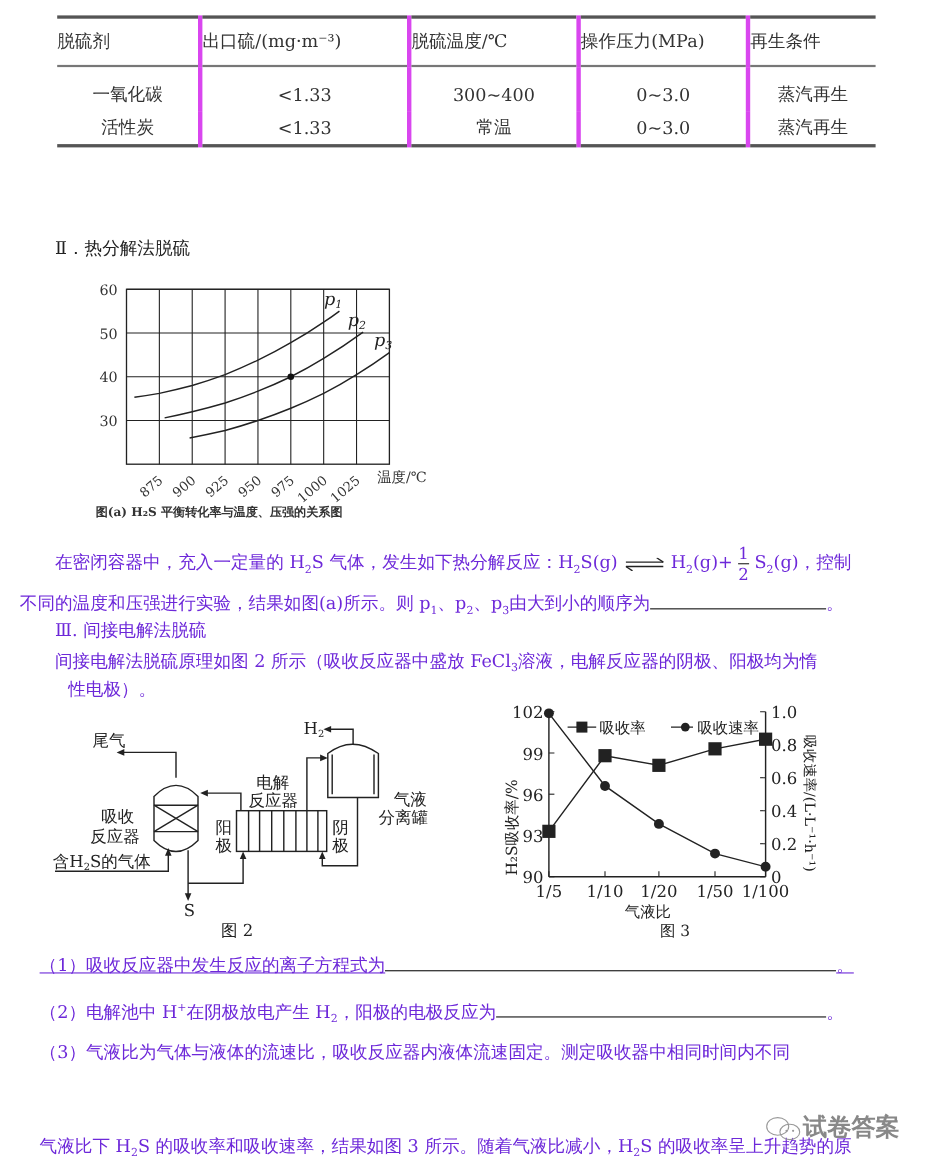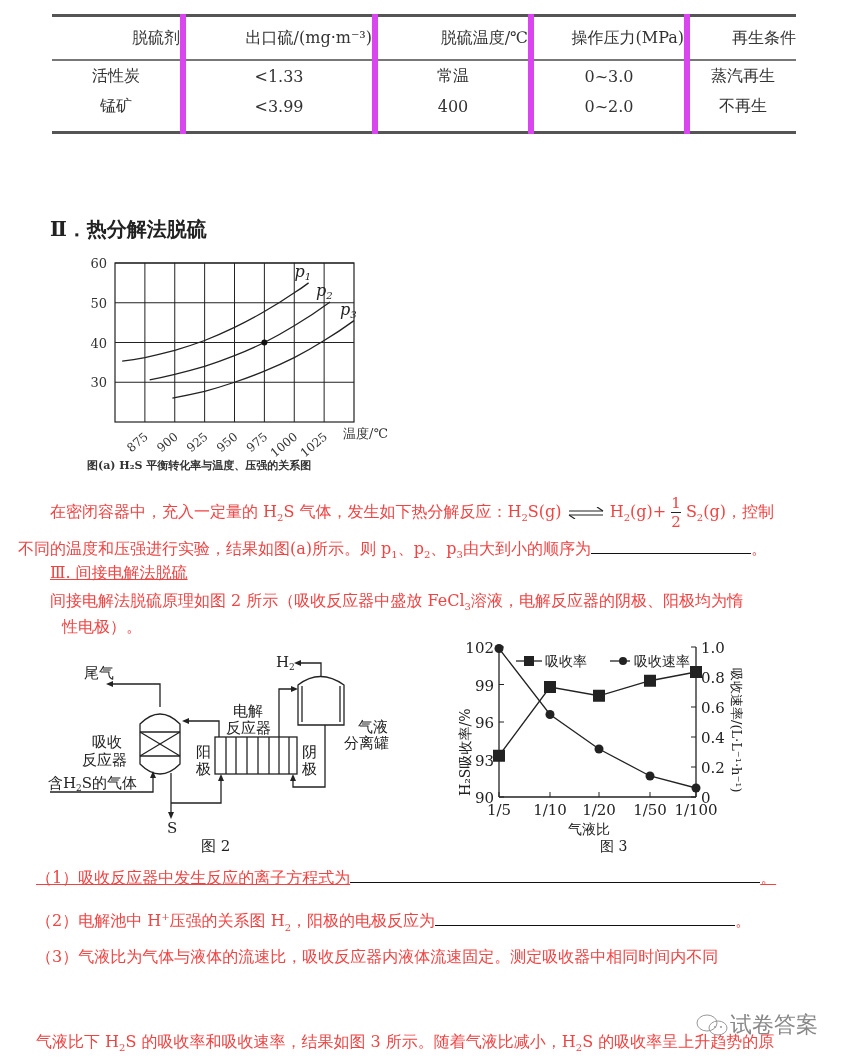--- a/index.html
+++ b/index.html
@@ -2,27 +2,27 @@
 <html><head>
 <meta charset="utf-8">
 <style>
   html, body { margin:0; padding:0; background:#ffffff; }
   body { width:846px; height:1063px; position:relative; overflow:hidden;
          font-family:"DejaVu Serif", "Liberation Serif", serif; color:#222; }
   .abs { position:absolute; }
   
   .tbl { position:absolute; left:52px; top:14px; width:744px; border-collapse:collapse;
          border-top:3px solid #555; border-bottom:3px solid #555; font-size:16px; color:#333; }
-  .tbl th { font-weight:normal; height:42px; border-bottom:2px solid #777; text-align:right; padding:0; }
+  .tbl th { font-weight:normal; height:42px; border-bottom:2px solid #777; text-align:left; padding:0; }
   .tbl td { text-align:center; height:30px; padding:0; }
   .tbl tr.first td { padding-top:10px; }
   .tbl tr.last td { padding-bottom:10px; }
-  .tbl th + th, .tbl td + td { border-left:6px solid #d946ef; }
-  .sec { font-size:20px; color:#222;font-weight:bold; }
-  .para { font-size:16px; line-height:20px; color:#ef4444; }
+  .tbl th + th, .tbl td + td { border-left:4px solid #d946ef; }
+  .sec { font-size:16px; color:#222; }
+  .para { font-size:16px; line-height:20px; color:#6d28d9; }
   .blank { display:inline-block; border-bottom:1px solid #111; height:16px; vertical-align:baseline; }
   svg text { font-family:"DejaVu Serif", "Liberation Serif", serif; }
   sub, sup { font-size:10px; }
   .frac { display:inline-block; vertical-align:middle; text-align:center; font-size:15px; line-height:18px; }
   .frac span { display:block; }
   .wm { color:#888; font-family:"DejaVu Sans", sans-serif; font-size:22px; }
 </style>
 </head>
 <body>
 
@@ -30,33 +30,33 @@
   <thead>
     <tr>
       <th style="width:128px">脱硫剂</th>
       <th style="width:186px">出口硫/(mg·m⁻³)</th>
       <th style="width:150px">脱硫温度/℃</th>
       <th style="width:150px">操作压力(MPa)</th>
       <th>再生条件</th>
     </tr>
   </thead>
   <tbody>
+    <tr class="first">
+      <td>一氧化碳</td>
+      <td>&lt;1.33</td>
+      <td>300~400</td>
+      <td>0~3.0</td>
+      <td>蒸汽再生</td>
+    </tr>
     <tr>
       <td>活性炭</td>
       <td>&lt;1.33</td>
       <td>常温</td>
       <td>0~3.0</td>
       <td>蒸汽再生</td>
-    </tr>
-    <tr class="last">
-      <td>锰矿</td>
-      <td>&lt;3.99</td>
-      <td>400</td>
-      <td>0~2.0</td>
-      <td>不再生</td>
     </tr>
   </tbody>
 </table>
 
 <div class="abs sec" style="left:50px; top:216px;">Ⅱ．热分解法脱硫</div>
 
 <svg class="abs" id="chartA" style="left:60px; top:250px;" width="350" height="230">
   <g id="chartA-grid">
       <rect x="55" y="13" width="239" height="159" fill="none" stroke="#222" stroke-width="1.2"></rect>
       <line x1="84.875" y1="13" x2="84.875" y2="172" stroke="#222" stroke-width="1"></line>
@@ -107,21 +107,21 @@
     <polyline points="2,8 8,12" fill="none" stroke="#222" stroke-width="1.2"></polyline>
   </svg>
   <span>H</span><sub>2</sub><span>(g)+</span>
   <span class="frac"><span style="border-bottom:1px solid #222">1</span><span>2</span></span>
   <span>S</span><sub>2</sub><span>(g)，控制</span>
 </div>
 <div class="abs para" style="left:18px; top:537px; white-space:nowrap;">
   <span>不同的温度和压强进行实验，结果如图(a)所示。则 p</span><sub>1</sub><span>、p</span><sub>2</sub><span>、p</span><sub>3</sub><span>由大到小的顺序为</span><span class="blank" style="width:160px"></span><span>。</span>
 </div>
 
-<div class="abs para" style="left:50px; top:563px;text-decoration:underline;">Ⅲ. 间接电解法脱硫</div>
+<div class="abs para" style="left:50px; top:563px;">Ⅲ. 间接电解法脱硫</div>
 <div class="abs para" style="left:50px; top:591px; white-space:nowrap;">
   <span>间接电解法脱硫原理如图 2 所示（吸收反应器中盛放 FeCl</span><sub>3</sub><span>溶液，电解反应器的阴极、阳极均为惰</span>
 </div>
 <div class="abs para" style="left:18px; top:617px;margin-left:44px;">性电极）。</div>
 
 <svg class="abs" style="left:40px; top:640px;" width="400" height="220" font-size="15">
   <g stroke="#222" stroke-width="1.3" fill="none">
 
     <path d="M100,84 Q120,64 140,84 L140,124 Q120,144 100,124 Z"></path>
     <line x1="100" y1="92" x2="140" y2="92"></line>
@@ -250,31 +250,31 @@
   <text x="128" y="198" font-size="14" fill="#222">气液比</text>
   <text transform="translate(30,160) rotate(-90)" font-size="14" fill="#222">H₂S吸收率/%</text>
   <text transform="translate(292,32) rotate(90)" font-size="13" fill="#222">吸收速率/(L·L⁻¹·h⁻¹)</text>
   <text x="160" y="215" font-size="14" fill="#222">图 3</text>
 </svg>
 
 <div class="abs para" style="left:36px; top:866px; white-space:nowrap;text-decoration:underline;">
   <span>（1）吸收反应器中发生反应的离子方程式为</span><span class="blank" style="width:410px"></span><span>。</span>
 </div>
 <div class="abs para" style="left:36px; top:907px; white-space:nowrap;">
-  <span>（2）电解池中 H</span><sup>+</sup><span>压强的关系图 H</span><sub>2</sub><span>，阳极的电极反应为</span><span class="blank" style="width:300px"></span><span>。</span>
+  <span>（2）电解池中 H</span><sup>+</sup><span>在阴极放电产生 H</span><sub>2</sub><span>，阳极的电极反应为</span><span class="blank" style="width:300px"></span><span>。</span>
 </div>
 <div class="abs para" style="left:36px; top:947px; white-space:nowrap;">（3）气液比为气体与液体的流速比，吸收反应器内液体流速固定。测定吸收器中相同时间内不同</div>
 <div class="abs para" style="left:18px; top:1032px; white-space:nowrap;margin-left:18px;">
   <span>气液比下 H</span><sub>2</sub><span>S 的吸收率和吸收速率，结果如图 3 所示。随着气液比减小，H</span><sub>2</sub><span>S 的吸收率呈上升趋势的原</span>
 </div>
 <div class="abs para" style="left:18px; top:1027px; white-space:nowrap;margin-top:46px;">
   <span>因为</span><span class="blank" style="width:770px"></span>
 </div>
 
-<div class="abs" style="left:694px; top:1010px; display:flex; align-items:center;">
+<div class="abs" style="left:694px; top:1010px; display:flex; align-items:flex-end;font-weight:bold;">
   <svg width="36" height="28">
     <ellipse cx="13" cy="12" rx="10" ry="8" fill="none" stroke="#999" stroke-width="1"></ellipse>
     <ellipse cx="24" cy="17" rx="9" ry="7" fill="none" stroke="#999" stroke-width="1"></ellipse>
     <circle cx="21" cy="16" r="1" fill="#999"></circle>
       <circle cx="27" cy="16" r="1" fill="#999"></circle>
   </svg>
   <span class="wm">试卷答案</span>
 </div>
 
 </body></html>

